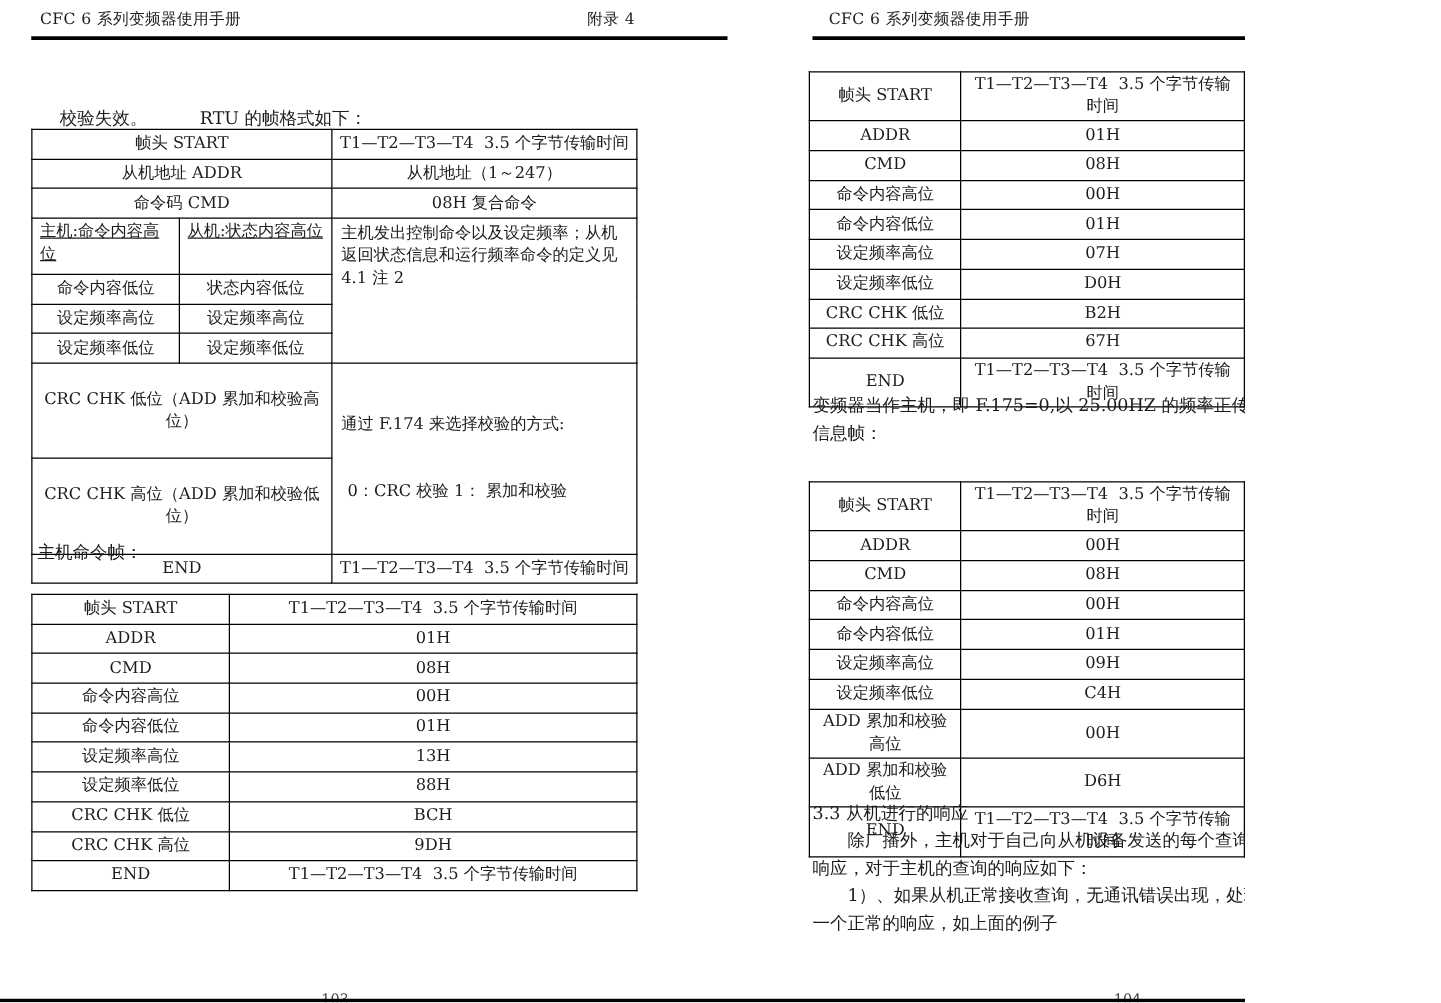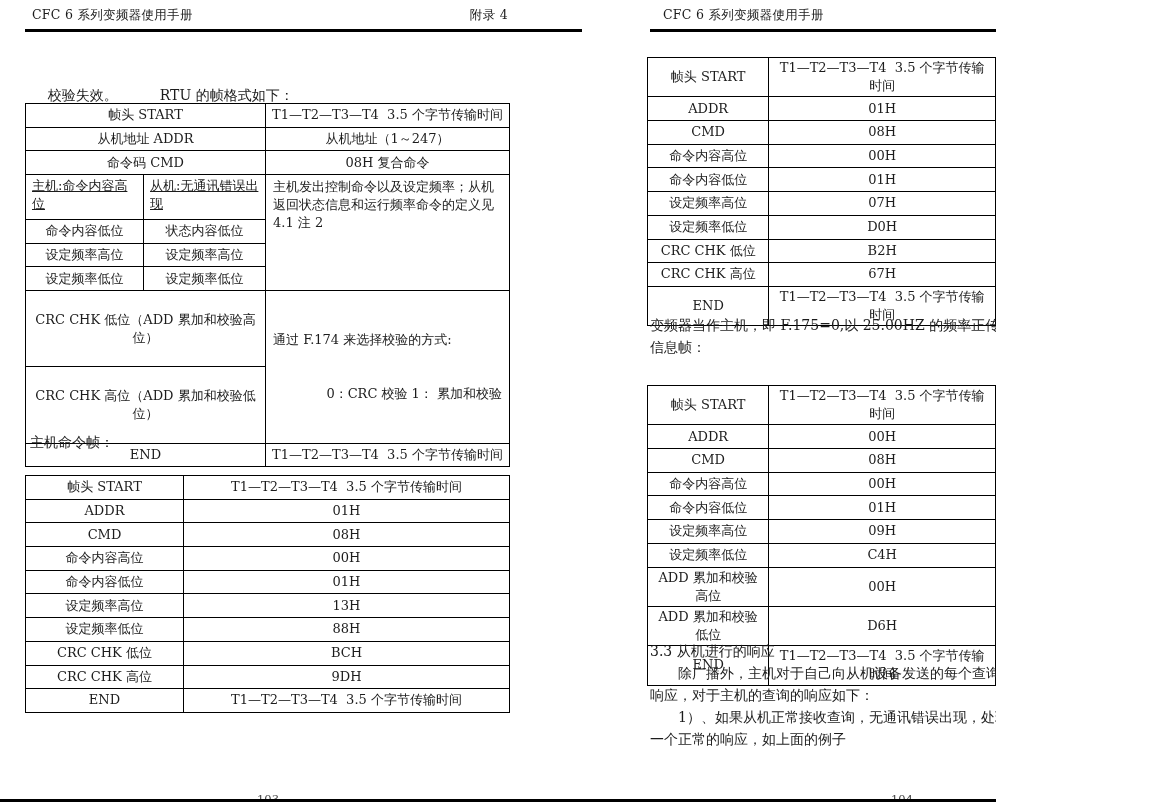--- a/index.html
+++ b/index.html
@@ -55,40 +55,40 @@
       <tr class="r">
         <td colspan="2">从机地址 ADDR</td>
         <td>从机地址（1～247）</td>
       </tr>
       <tr class="r">
         <td colspan="2">命令码 CMD</td>
         <td>08H 复合命令</td>
       </tr>
       <tr class="rt">
         <td class="wrap">主机:命令内容高位</td>
-        <td class="wrap">从机:无通讯错误出现</td>
+        <td class="wrap">从机:状态内容高位</td>
         <td class="note" rowspan="4">主机发出控制命令以及设定频率；从机返回状态信息和运行频率命令的定义见 4.1 注 2</td>
       </tr>
       <tr class="r">
         <td>命令内容低位</td>
         <td>状态内容低位</td>
       </tr>
       <tr class="r">
         <td>设定频率高位</td>
         <td>设定频率高位</td>
       </tr>
       <tr class="r">
         <td>设定频率低位</td>
         <td>设定频率低位</td>
       </tr>
       <tr class="r">
         <td colspan="2">CRC CHK 低位（ADD 累加和校验高位）</td>
         <td class="note" rowspan="2">
           <div>通过 F.174 来选择校验的方式:</div>
-          <div style="padding-left:5px;text-align:right;">0：CRC 校验 1： 累加和校验</div>
+          <div style="padding-left:5px;">0：CRC 校验 1： 累加和校验</div>
         </td>
       </tr>
       <tr class="r">
         <td colspan="2">CRC CHK 高位（ADD 累加和校验低位）</td>
       </tr>
       <tr class="r">
         <td colspan="2">END</td>
         <td>T1—T2—T3—T4  3.5 个字节传输时间</td>
       </tr>
     </tbody>

